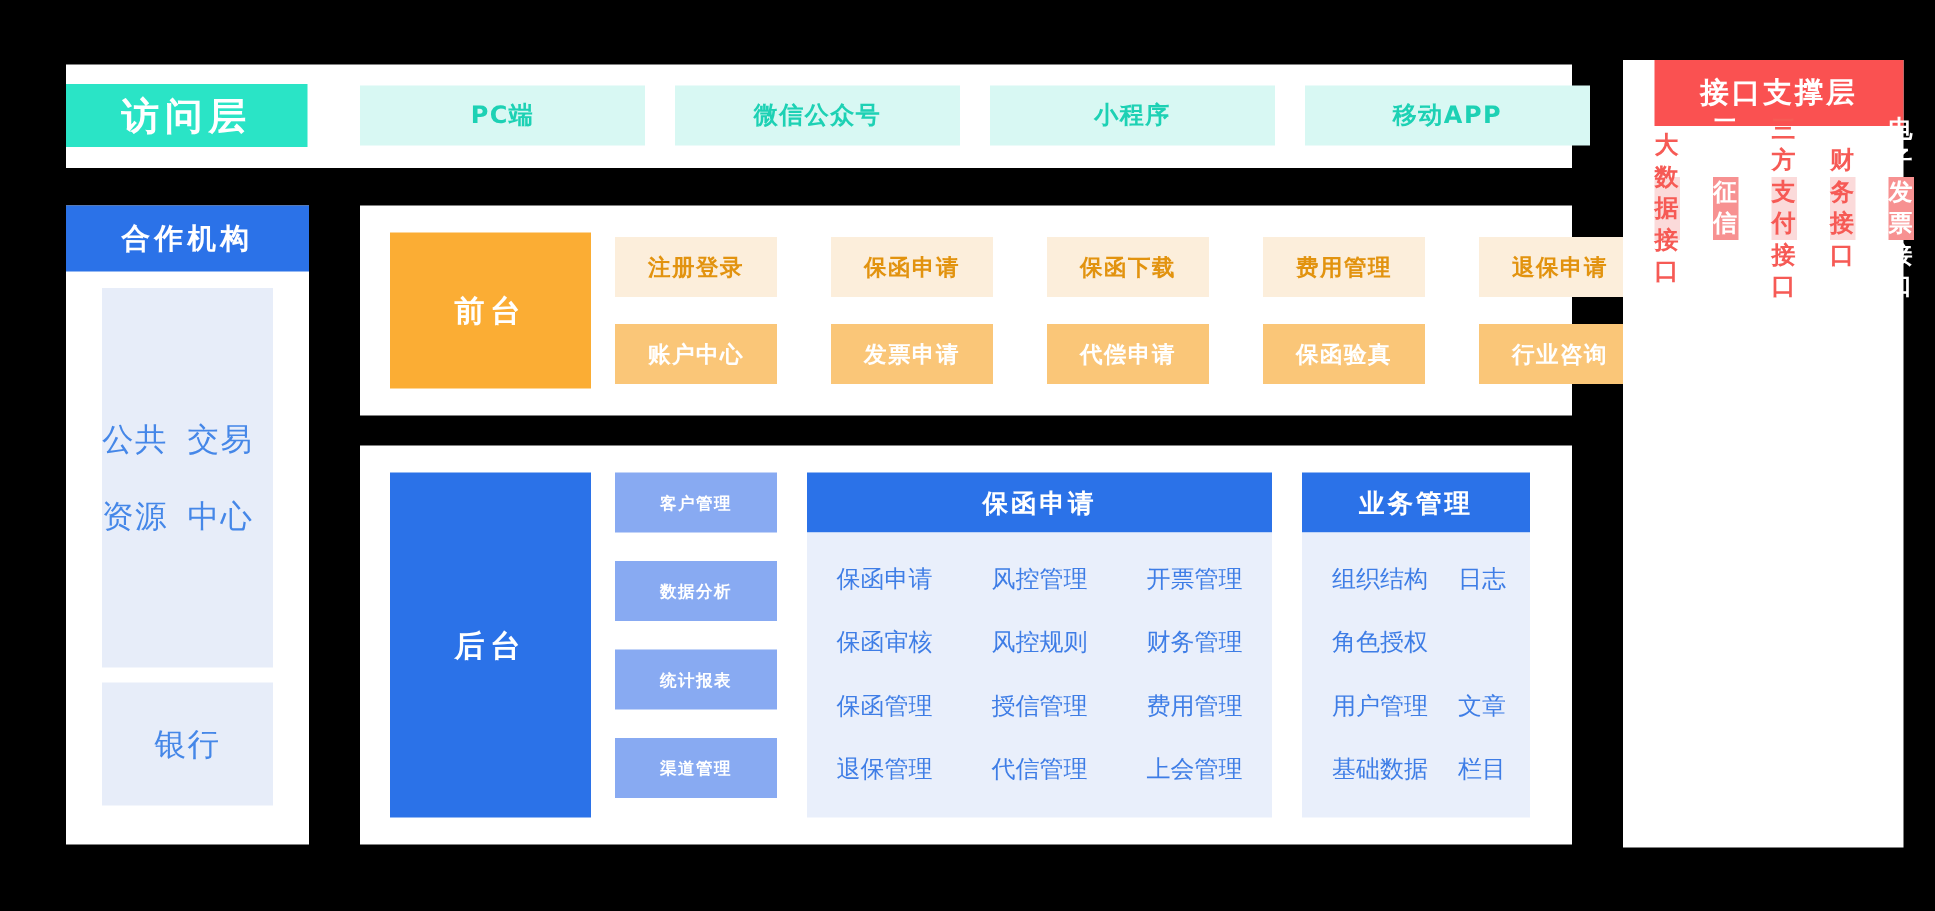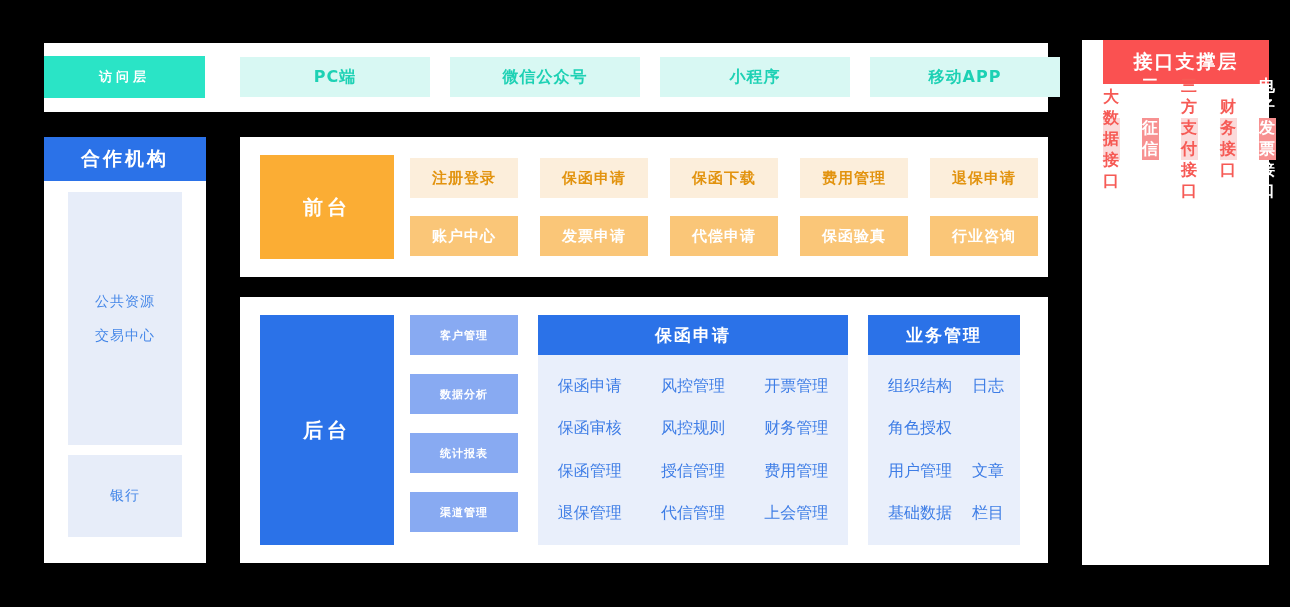--- a/index.html
+++ b/index.html
@@ -6,56 +6,56 @@
   body{
     width:1290px;height:607px;background:#000;position:relative;overflow:hidden;
     font-family:"DejaVu Sans","Liberation Sans",sans-serif;
   }
   .panel{position:absolute;background:#ffffff;}
 
   
   #topbar{left:44px;top:43px;width:1004px;height:69px;}
   .badge{
     position:absolute;display:flex;align-items:center;justify-content:center;
-    color:#fff;font-weight:bold;font-size:13px;letter-spacing:4px;
+    color:#fff;font-weight:bold;font-size:25px;letter-spacing:4px;
   }
   #topbar .badge{left:0;top:13px;width:161px;height:42px;background:#2AE4C6;}
   #topbar .chips{position:absolute;left:180px;top:14px;width:820px;height:40px;display:flex;gap:20px;padding-left:16px;}
   #topbar .chip{
     flex:1;display:flex;align-items:center;justify-content:center;
     background:#D8F8F3;color:#1DD1B4;font-weight:bold;font-size:16px;letter-spacing:1px;
   }
 
   
   .header-bar{
     height:44px;display:flex;align-items:center;justify-content:center;
     color:#fff;font-weight:bold;font-size:19px;letter-spacing:3px;
   }
 
   
   #partners{left:44px;top:137px;width:162px;height:426px;}
   #partners .header-bar{background:#2B72E8;}
   #partners .box{
     position:absolute;left:24px;width:114px;background:#E7EDF9;color:#4587E8;
-    display:flex;flex-direction:column;align-items:center;justify-content:center;
-    font-size:14px;letter-spacing:1px;
+    display:flex;flex-direction:row;align-items:center;justify-content:center;
+    font-size:21px;letter-spacing:1px;
   }
   #box-trade{top:55px;height:253px;}
   #box-trade span{display:block;line-height:2.4;}
   #box-bank{top:318px;height:82px;}
 
   
   #front{left:240px;top:137px;width:808px;height:140px;}
   .big-block{
     position:absolute;left:20px;top:18px;width:134px;
     display:flex;align-items:center;justify-content:center;
     color:#fff;font-weight:bold;font-size:20px;letter-spacing:4px;
   }
   #front .big-block{height:104px;background:#FBAD34;}
-  #front .grid{position:absolute;left:170px;top:21px;display:grid;grid-template-columns:repeat(5,108px);gap:18px 22px;}
+  #front .grid{position:absolute;left:170px;top:21px;display:grid;grid-template-columns:repeat(5,108px);gap:18px 36px;}
   .fcell{height:40px;display:flex;align-items:center;justify-content:center;font-size:15px;font-weight:bold;letter-spacing:1px;}
   .cream{background:#FCEEDB;color:#E2930F;}
   .orange-solid{background:#FAC678;color:#ffffff;}
 
   
   #back{left:240px;top:297px;width:808px;height:266px;}
   #back .big-block{height:230px;background:#2B72E8;}
   #back .side{position:absolute;left:170px;top:18px;display:flex;flex-direction:column;gap:19px;}
   #back .side .scell{
     width:108px;height:40px;background:#88AAF2;color:#fff;

